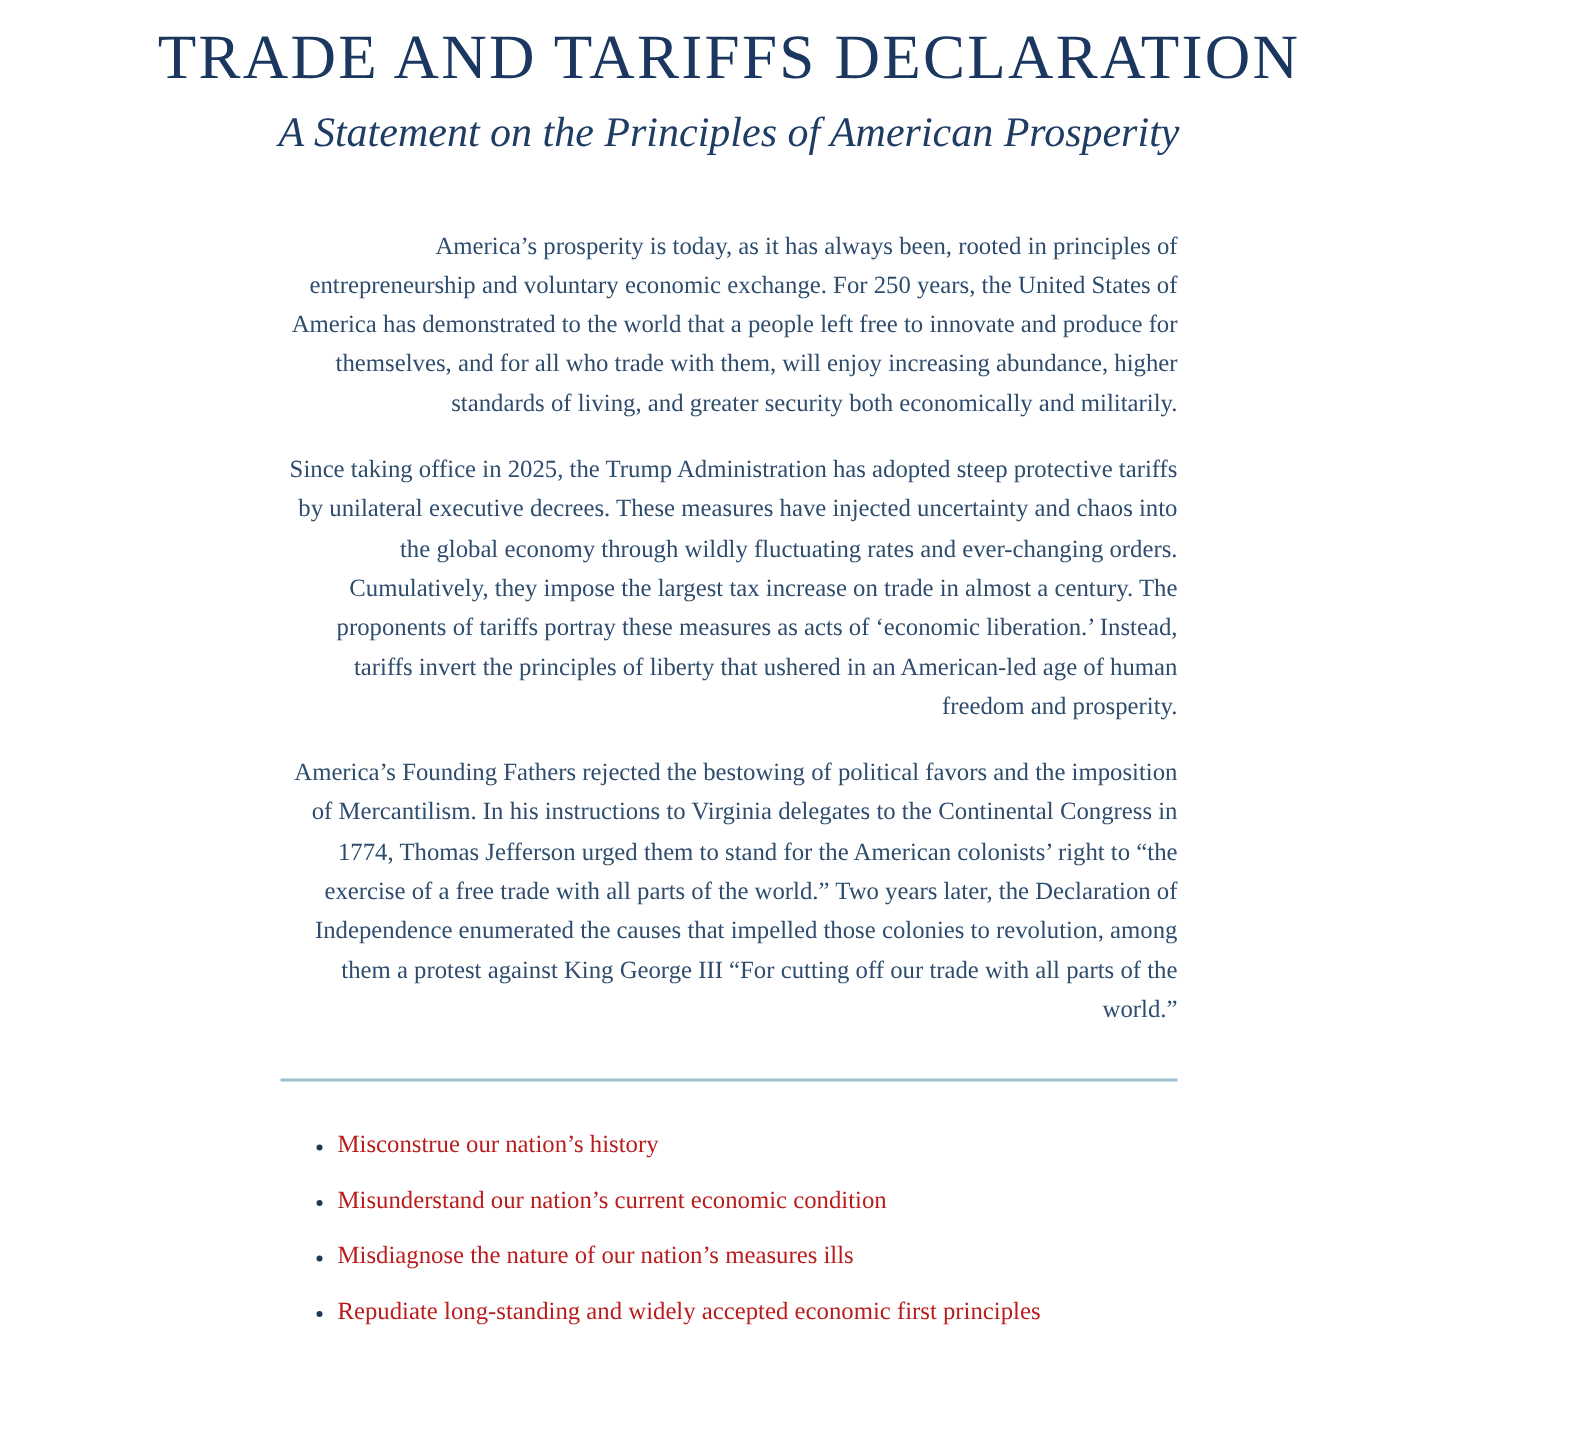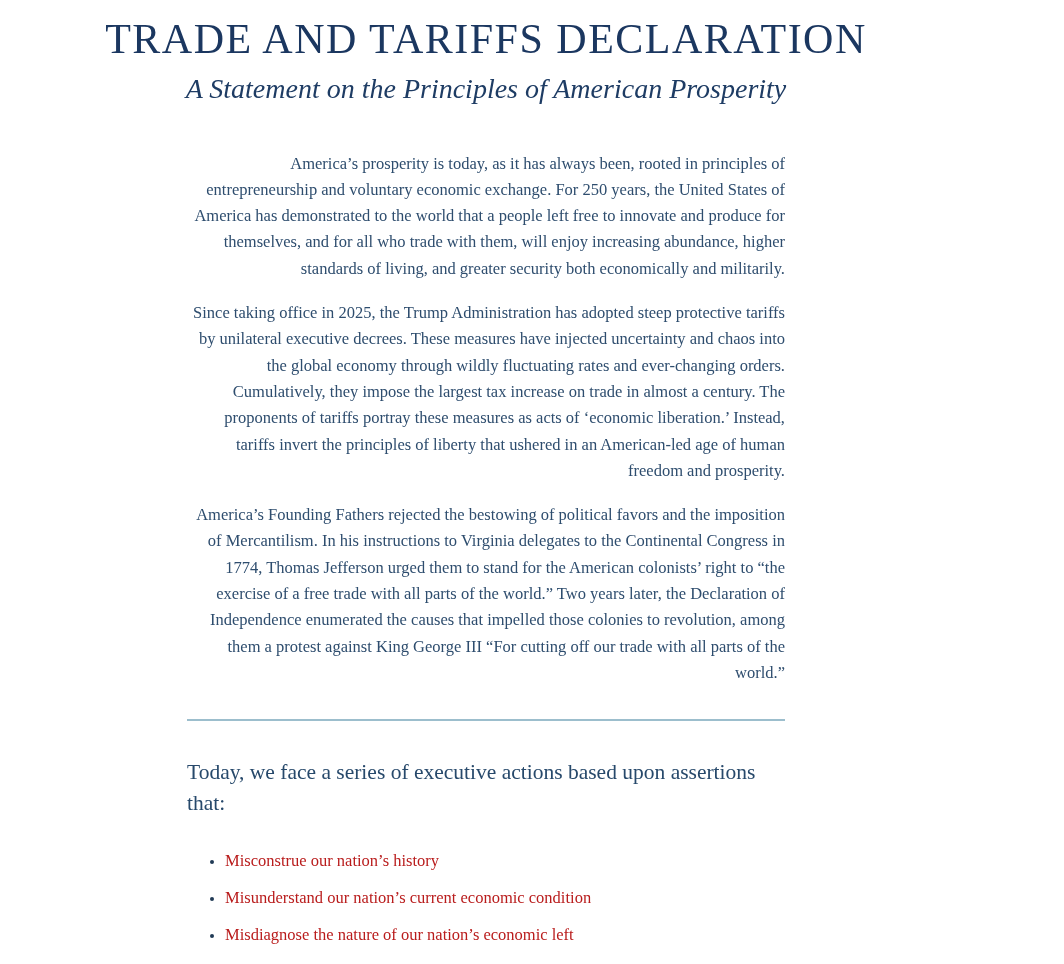--- a/index.html
+++ b/index.html
@@ -88,23 +88,22 @@
   <div class="content">
 
     <p>America’s prosperity is today, as it has always been, rooted in principles of entrepreneurship and voluntary economic exchange. For 250 years, the United States of America has demonstrated to the world that a people left free to innovate and produce for themselves, and for all who trade with them, will enjoy increasing abundance, higher standards of living, and greater security both economically and militarily.</p>
 
     <p>Since taking office in 2025, the Trump Administration has adopted steep protective tariffs by unilateral executive decrees. These measures have injected uncertainty and chaos into the global economy through wildly fluctuating rates and ever-changing orders. Cumulatively, they impose the largest tax increase on trade in almost a century. The proponents of tariffs portray these measures as acts of ‘economic liberation.’ Instead, tariffs invert the principles of liberty that ushered in an American-led age of human freedom and prosperity.</p>
 
     <p>America’s Founding Fathers rejected the bestowing of political favors and the imposition of Mercantilism. In his instructions to Virginia delegates to the Continental Congress in 1774, Thomas Jefferson urged them to stand for the American colonists’ right to “the exercise of a free trade with all parts of the world.” Two years later, the Declaration of Independence enumerated the causes that impelled those colonies to revolution, among them a protest against King George III “For cutting off our trade with all parts of the world.”</p>
 
     <hr class="section-divider">
 
-    <h3 class="section-heading">Today, we face a series of executive actions based upon assertions that:</h3>
 
     <ul class="bullet-list">
       <li>Misconstrue our nation’s history</li>
       <li>Misunderstand our nation’s current economic condition</li>
-      <li>Misdiagnose the nature of our nation’s economic left</li>
+      <li>Misdiagnose the nature of our nation’s measures ills</li>
       <li>Repudiate long-standing and widely accepted economic first principles</li>
     </ul>
 
   </div>
 </div>
 
 </body></html>

